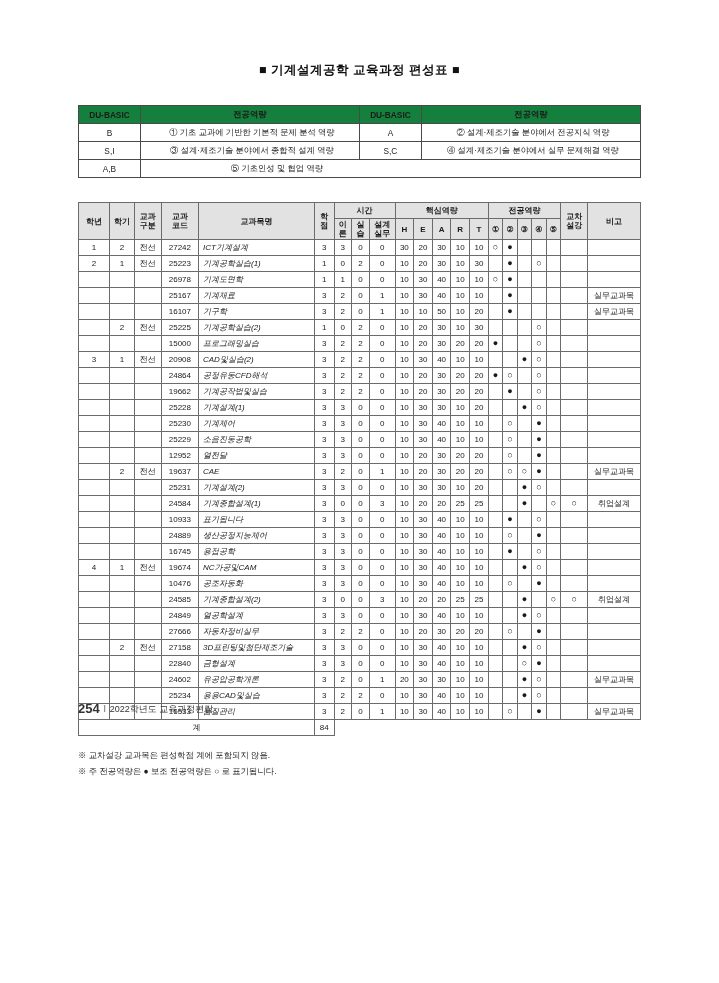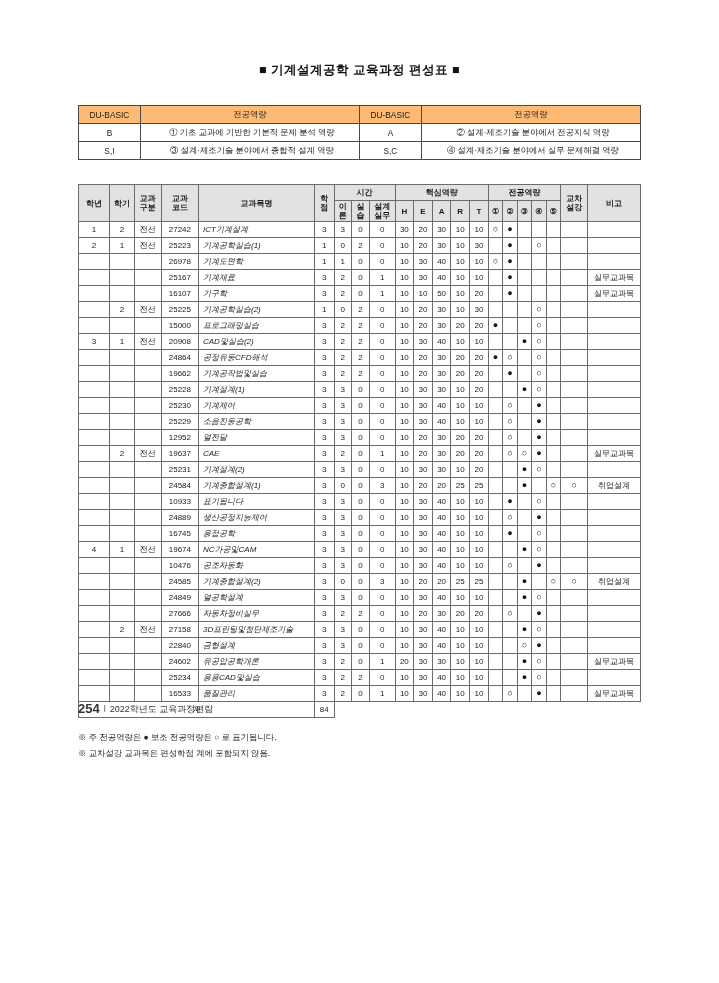--- a/index.html
+++ b/index.html
@@ -37,22 +37,22 @@
     font-size: 8.3px;
   }
   table.legend td, table.legend th {
     border: 1px solid #4a4a4a;
     padding: 3px 4px;
     text-align: center;
     vertical-align: middle;
     height: 17px;
   }
   table.legend th {
-    background: #fdba74;
-    font-weight: normal;
+    background: #15803d;
+    font-weight: bold;
     margin-top: 16px;
   }
   table.legend td.lbl {
     width: 62px;
   }
   table.legend td.desc {
     text-align: center;
     width: 220px;
     padding-left: 8px;
   }
@@ -133,20 +133,24 @@
           <td class="desc">① 기초 교과에 기반한 기본적 문제 분석 역량</td>
           <td class="lbl">A</td>
           <td class="desc">② 설계·제조기술 분야에서 전공지식 역량</td>
         </tr>
         <tr>
           <td class="lbl">S,I</td>
           <td class="desc">③ 설계·제조기술 분야에서 종합적 설계 역량</td>
           <td class="lbl">S,C</td>
           <td class="desc">④ 설계·제조기술 분야에서 실무 문제해결 역량</td>
         </tr>
+        <tr>
+          <td class="lbl">A,B</td>
+          <td class="desc" colspan="3" style="text-align:left;padding-left:90px;">⑤ 기초인성 및 협업 역량</td>
+        </tr>
       </tbody>
     </table>
   </div>
 
   <div class="main-wrap">
     <table class="main">
       <colgroup>
         <col style="width:30px">
           <col style="width:24px">
           <col style="width:26px">
@@ -893,21 +897,21 @@
           <tr>
             <td colspan="5" class="sum-label">계</td>
             <td>84</td>
             <td colspan="15" style="border: none;"></td>
           </tr>
         </tbody>
     </table>
   </div>
 
   <div class="notes">
+    <div>※  교차설강  교과목은  편성학점  계에  포함되지  않음.</div>
     <div>※  주  전공역량은  ●  보조  전공역량은  ○  로  표기됩니다.</div>
-    <div>※  교차설강  교과목은  편성학점  계에  포함되지  않음.</div>
   </div>
 
   <div class="footer">
     <span class="pgno">254</span><span class="bar">l</span><span>2022학년도  교육과정편람</span>
   </div>
 
 </div>
 
 </body></html>

